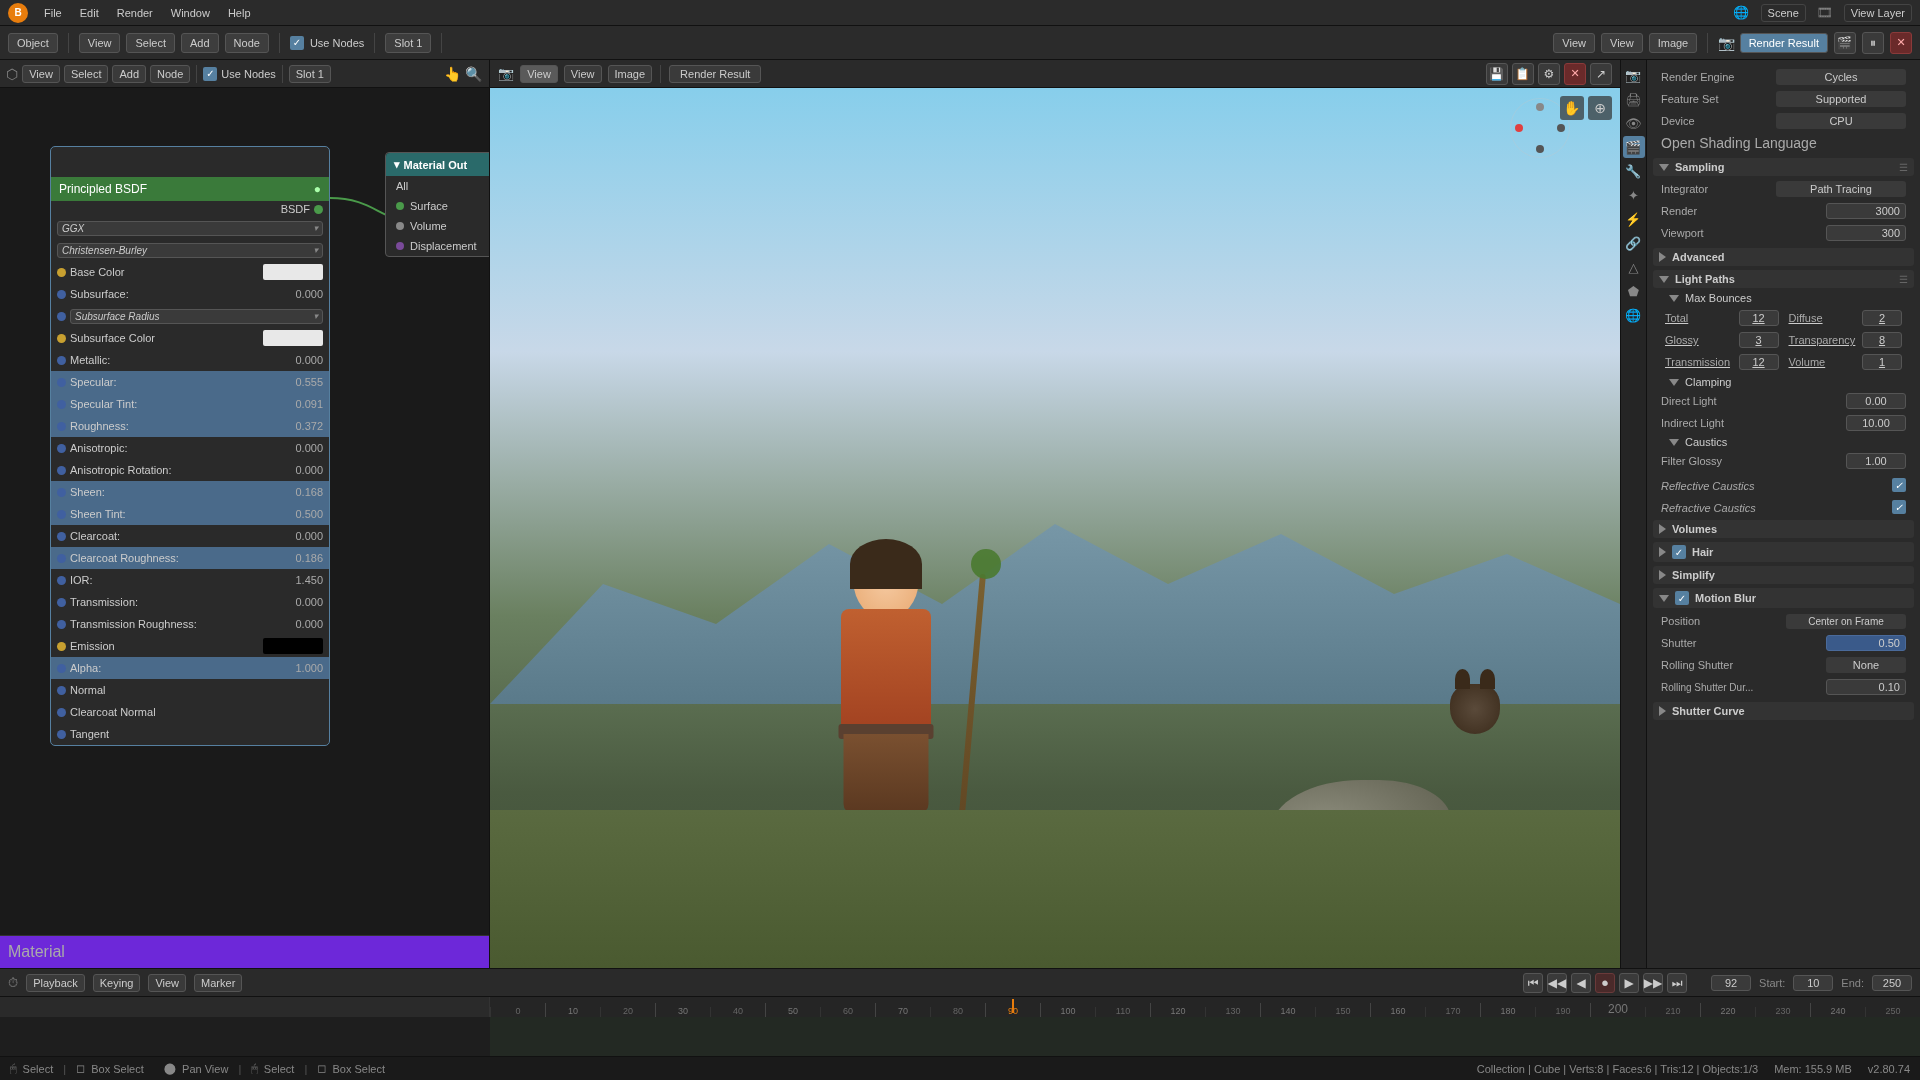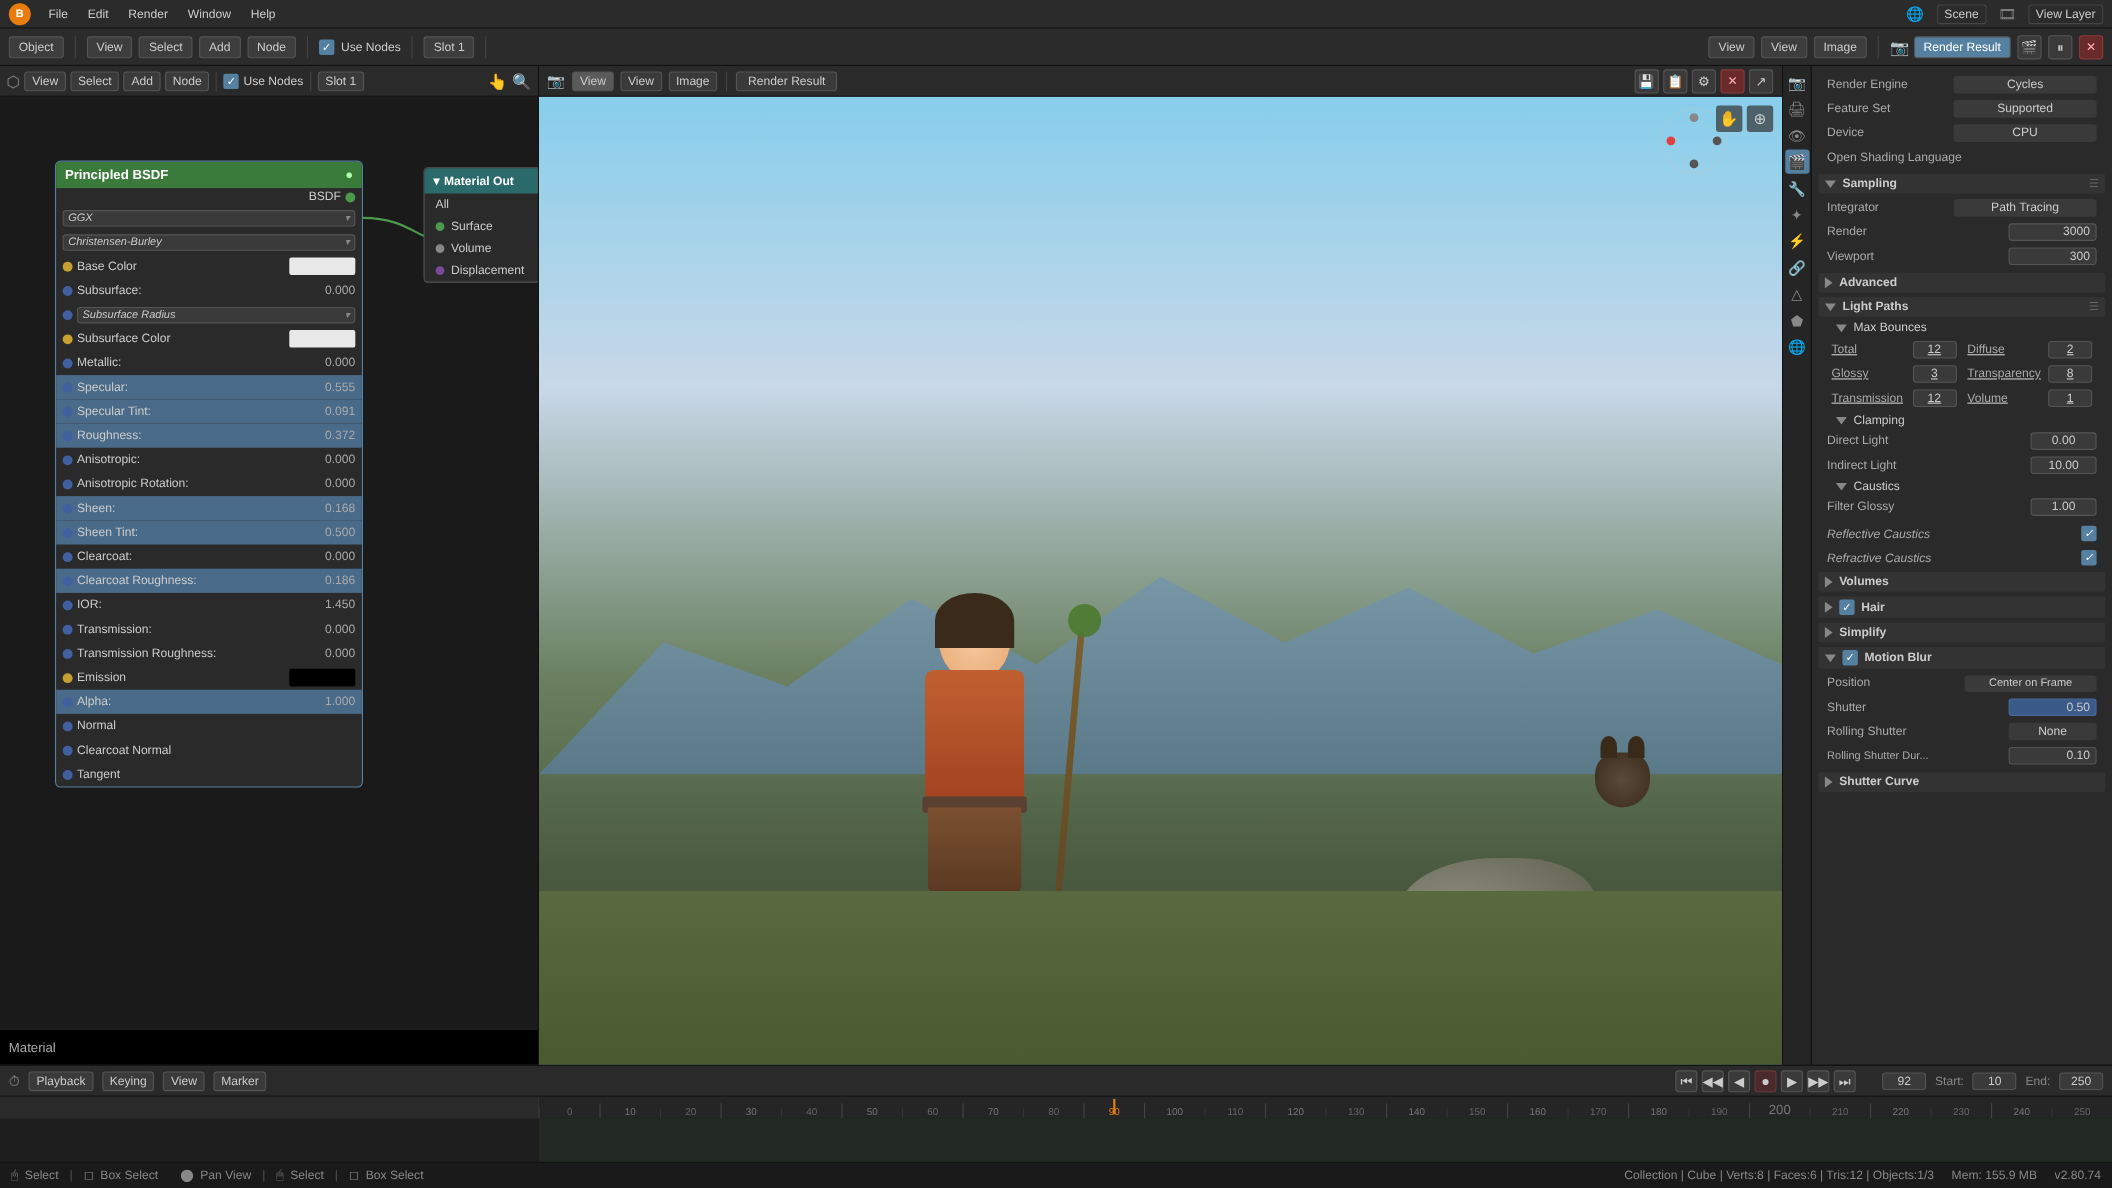--- a/index.html
+++ b/index.html
@@ -122,26 +122,27 @@
       position: absolute;
       background: #2a2a2a;
       border: 1px solid #444;
       border-radius: 5px;
       overflow: hidden;
       min-width: 280px;
     }
     .node-card.selected { border-color: #5680a0; }
     .node-header {
       padding: 5px 8px;
-      font-weight: 700;
+      font-weight: 400;
       font-size: 12px;
       display: flex;
       align-items: center;
       justify-content: space-between;
       color: #fff;
+      margin-top: 30px;
     }
     .node-header.green { background: #3a7a3a; }
 
     
     .material-out-panel {
       position: absolute;
       background: #2a2a2a;
       border: 1px solid #555;
       border-radius: 4px;
       width: 130px;
@@ -521,26 +522,26 @@
       position: absolute;
       top: 0; left: 0;
       width: 100%;
       height: 100%;
       pointer-events: none;
     }
 
     
     .material-tab {
       height: 22px;
-      background: #000000;
+      background: #6d28d9;
       display: flex;
       align-items: center;
       padding: 16px 8px;
       border-top: 1px solid #333;
-      font-size: 12px;
+      font-size: 16px;
       color: #aaa;
     }
 
     .node-editor-toolbar {
       height: 28px;
       background: #2a2a2a;
       display: flex;
       align-items: center;
       padding: 0 6px;
       gap: 4px;
@@ -963,21 +964,21 @@
         <span class="prop-label">Feature Set</span>
         <div class="render-engine-field">Supported</div>
       </div>
 
       <div class="prop-row">
         <span class="prop-label">Device</span>
         <div class="render-engine-field">CPU</div>
       </div>
 
       <div class="prop-row">
-        <span class="prop-label" style="font-size:11px;">Open Shading Language</span>
+        <span class="prop-label" style="font-size:14px;">Open Shading Language</span>
       </div>
 
       <div style="height:4px;"></div>
 
       <div class="prop-section">
         <div class="prop-section-header">
           <span class="triangle-down"></span>
           <span class="prop-section-title">Sampling</span>
           <span style="margin-left:auto;color:#666;font-size:10px;">☰</span>
         </div>

